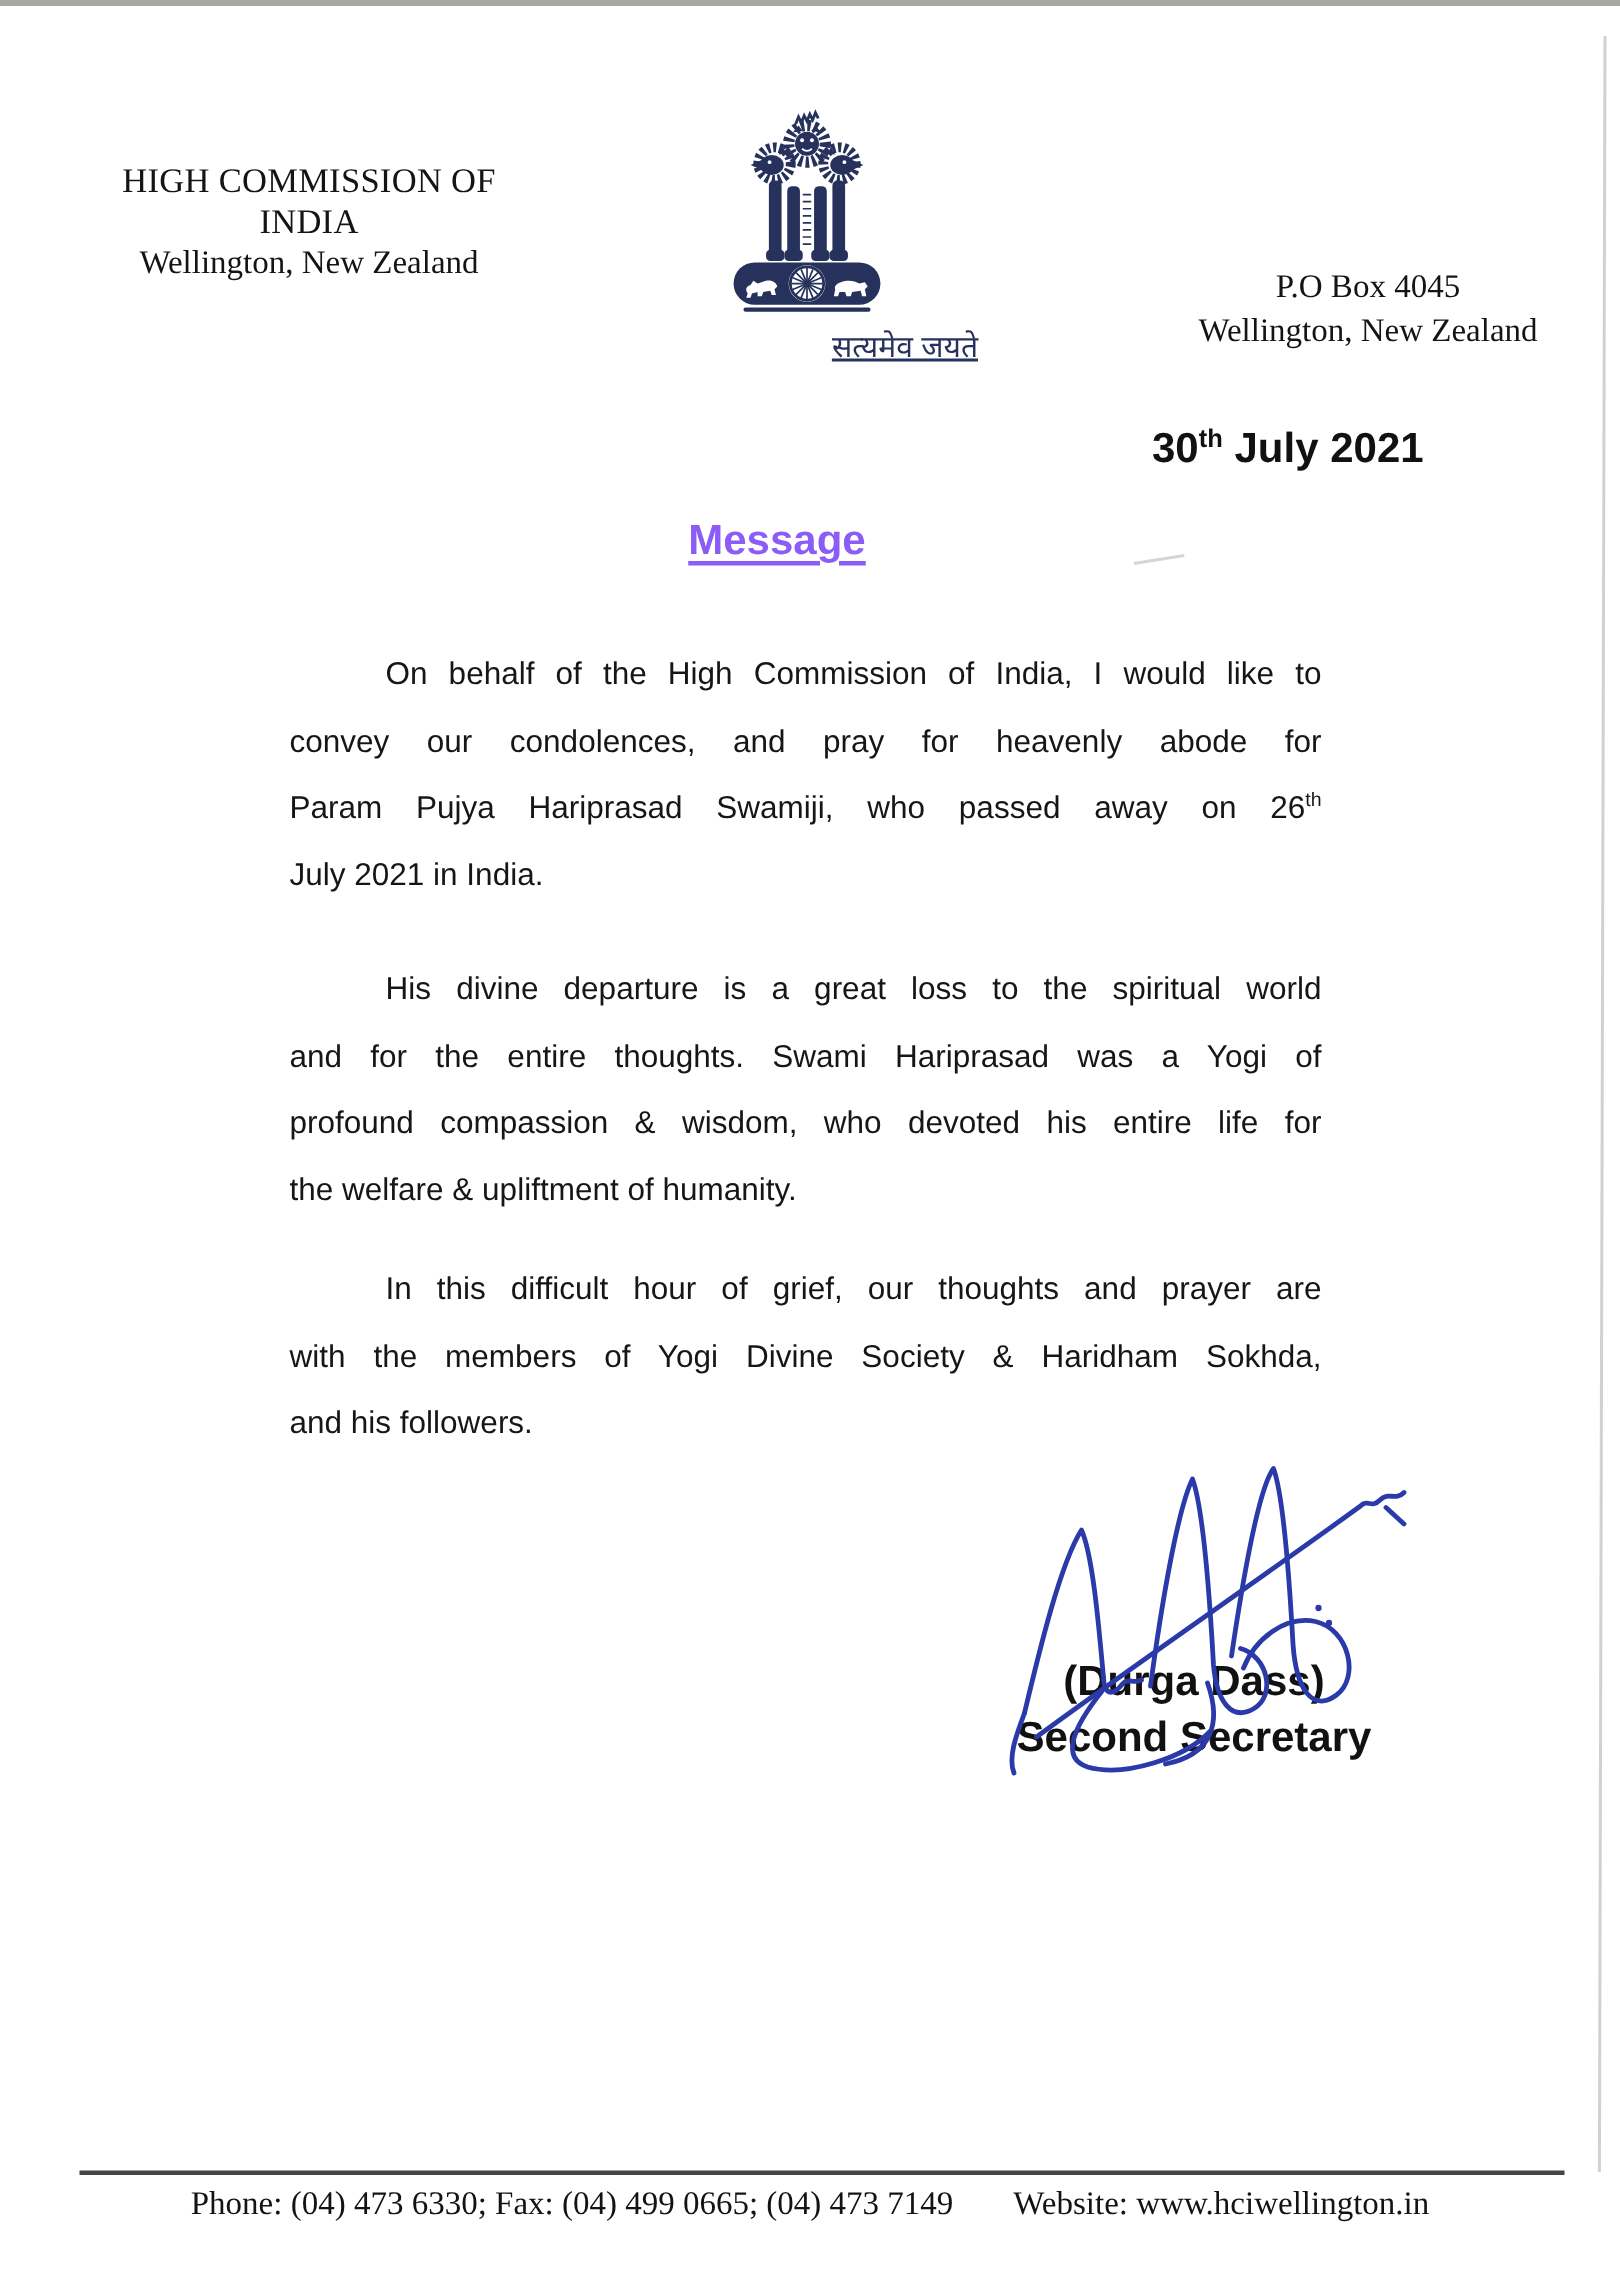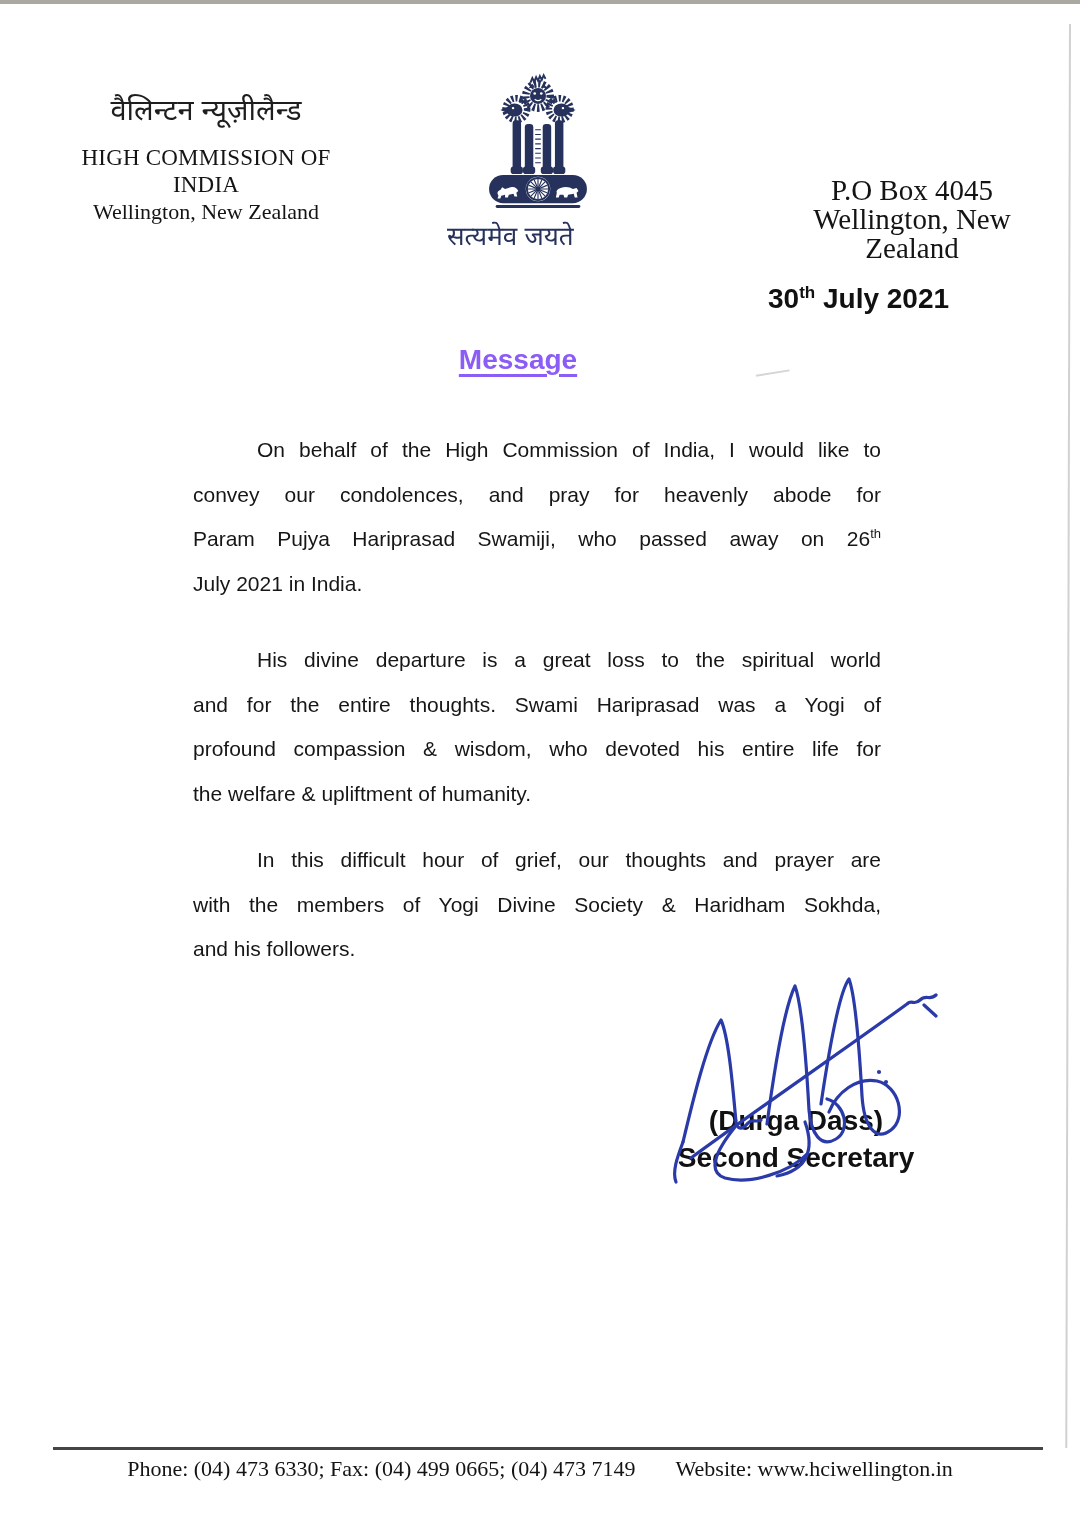--- a/index.html
+++ b/index.html
@@ -20,22 +20,22 @@
   .scan-top{position:absolute;left:0;top:0;width:1080px;height:4px;background:#aba8a2;}
   .scan-right{position:absolute;left:1069px;top:24px;width:2px;height:1424px;background:#b9b9b9;opacity:.65;transform:rotate(.15deg);transform-origin:top center;}
   .scan-smudge{position:absolute;left:756px;top:372px;width:34px;height:6px;border-top:2px solid rgba(150,150,148,.4);transform:rotate(-9deg);}
   
   .lh-left{position:absolute;left:50px;top:92px;width:312px;text-align:center;}
   .lh-left .hindi1{font-size:30px;line-height:37px;color:#1e1e1e;}
   .lh-left .hindi2{font-size:29px;line-height:37px;color:#1e1e1e;}
   .lh-left .org{font-family:"Liberation Serif", serif;font-size:23px;line-height:27px;margin-top:15px;letter-spacing:.2px;color:#141414;}
   .lh-left .loc{font-family:"Liberation Serif", serif;font-size:22px;line-height:27px;color:#141414;}
   .emblem-wrap{position:absolute;left:481px;top:62px;width:114px;height:160px;}
-  .motto{position:absolute;left:447px;top:217px;width:205px;text-align:left;font-size:26px;color:var(--emblem);}
-  .lh-right{position:absolute;left:788px;top:176px;width:248px;text-align:center;font-family:"Liberation Serif", serif;font-size:29px;line-height:29px;color:#141414;}
+  .motto{position:absolute;left:447px;top:217px;width:205px;text-align:right;font-size:20px;color:var(--emblem);text-decoration:underline;}
+  .lh-right{position:absolute;left:788px;top:176px;width:248px;text-align:center;font-family:"Liberation Serif", serif;font-size:22px;line-height:29px;color:#141414;}
   
   .date{position:absolute;left:768px;top:283px;font-size:28px;font-weight:bold;color:#111;}
   .date sup{font-size:17px;vertical-align:super;line-height:0;}
   .title{position:absolute;left:193px;top:344px;width:650px;text-align:center;font-size:28px;font-weight:bold;color:#8b5cf6;}
   .title span{text-decoration:underline;text-decoration-thickness:2.5px;text-underline-offset:5px;}
   
   .para{position:absolute;left:193px;width:688px;font-size:21px;line-height:44.5px;color:#161616;}
   .p1{top:428px;} .p2{top:638px;} .p3{top:838px;}
   .jline{text-align:justify;text-align-last:justify;}
   .jlast{text-align:left;text-align-last:left;}
@@ -58,21 +58,20 @@
   .inkf{fill:var(--ink);}
 </style>
 </head>
 <body>
 
 <div class="scan-top"></div>
 <div class="scan-right"></div>
 <div class="scan-smudge"></div>
 
 <div class="lh-left">
-  <div class="hindi2">वैलिन्टन न्यूज़ीलैन्ड</div>
   <div class="org">HIGH COMMISSION OF INDIA</div>
   <div class="loc">Wellington, New Zealand</div>
 </div>
 
 <div class="emblem-wrap">
   <svg viewBox="0 0 120 170" width="114" height="160" xmlns="http://www.w3.org/2000/svg">
 
     <circle class="nvs" cx="60" cy="36" r="13" stroke-width="8" stroke-dasharray="2.5 2.2"></circle>
     <circle class="nvs" cx="37" cy="50" r="11.5" stroke-width="7" stroke-dasharray="2.4 2"></circle>
     <circle class="nvs" cx="83" cy="50" r="11.5" stroke-width="7" stroke-dasharray="2.4 2"></circle>

